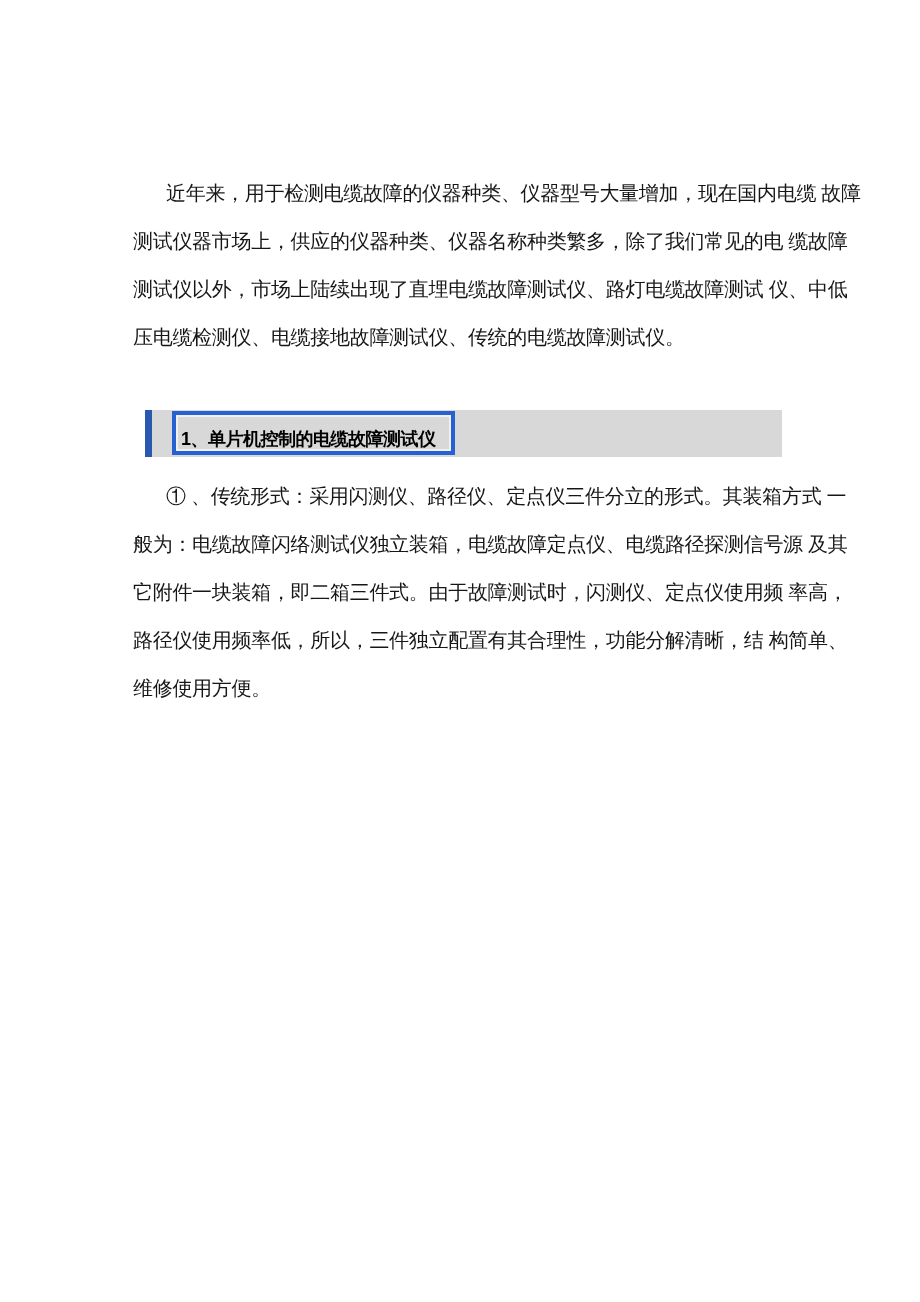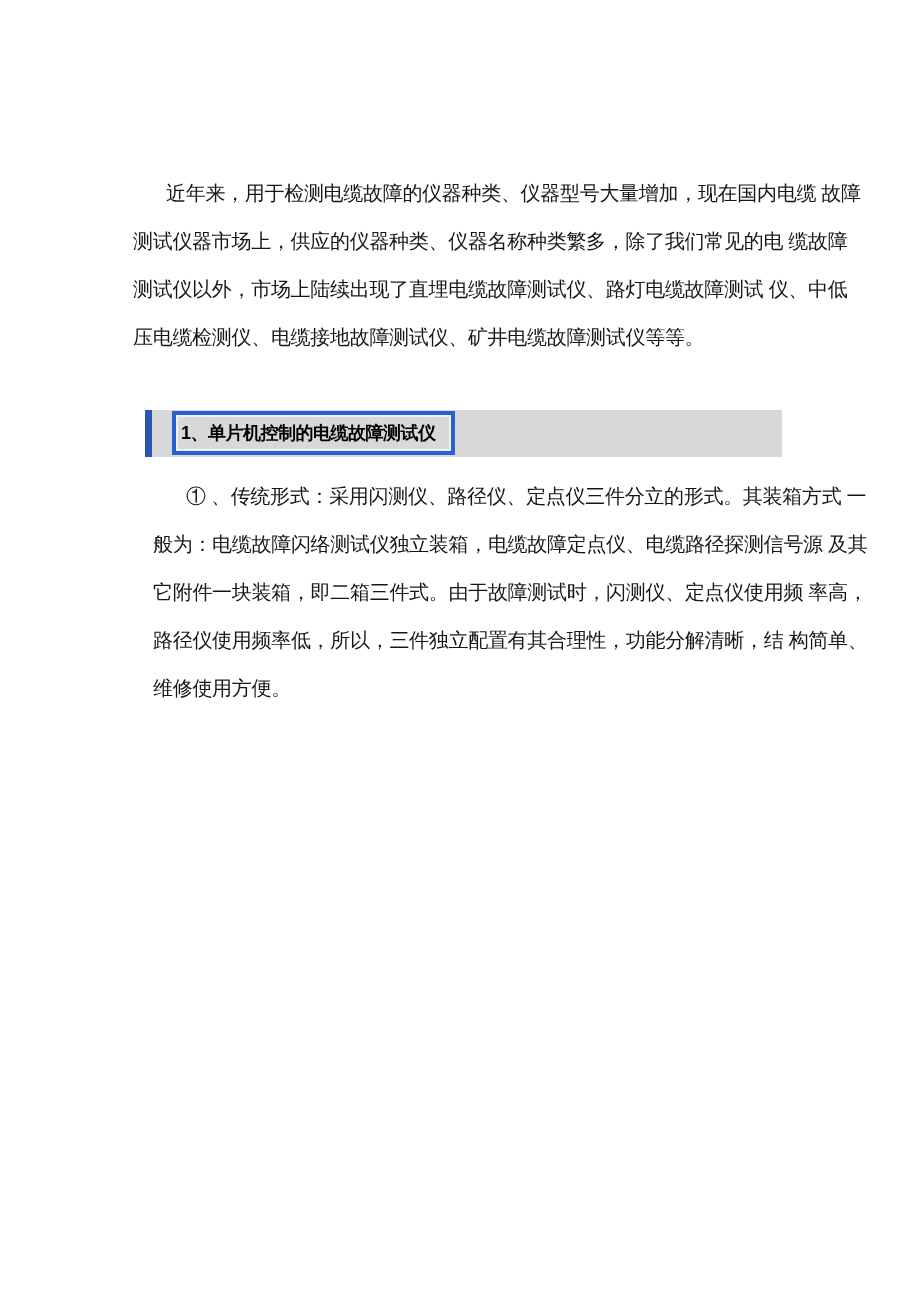--- a/index.html
+++ b/index.html
@@ -26,21 +26,21 @@
     font-size: 20px;
     line-height: 48px;
     white-space: pre;
     text-indent: 33px;
     letter-spacing: -0.3px;
     color: var(--text, #161616);
   }
   .para.p1 { margin-bottom: 48px; }
   .para.p2 { margin-bottom: 0; }
   .para.p3 { margin-top: 16px; }
-  .para.p4 { margin-top: 15px; margin-left: 20px; }
+  .para.p4 { margin-top: 15px; }
   .para.p5 { margin-top: 16px; }
 
   
   .heading-band {
     position: relative;
     height: 48px;
   }
   .accent-bar {
     position: absolute;
     left: 12px;
@@ -61,41 +61,41 @@
     position: absolute;
     left: 39px;
     top: 2px;
     width: 283px;
     height: 44px;
     box-sizing: border-box;
     border: 4px solid var(--accent-blue, #2760cf);
     background: var(--band-gray, #d8d8d8);
     box-shadow: inset 0 0 0 2px #f0f0f0;
     display: flex;
-    align-items: center;
+    align-items: flex-end;
     padding-left: 5px;
     overflow: visible;
   }
   .heading-text {
     font-weight: bold;
     font-size: 18px;
     letter-spacing: -0.5px;
     white-space: nowrap;
     color: #000000;
   }
 </style>
 </head>
 <body>
 
 <div class="doc">
 
   <p class="para p1">近年来，用于检测电缆故障的仪器种类、仪器型号大量增加，现在国内电缆 故障
 测试仪器市场上，供应的仪器种类、仪器名称种类繁多，除了我们常见的电 缆故障
 测试仪以外，市场上陆续出现了直埋电缆故障测试仪、路灯电缆故障测试 仪、中低
-压电缆检测仪、电缆接地故障测试仪、矿井电缆故障测试仪等等。</p>
+压电缆检测仪、电缆接地故障测试仪、传统的电缆故障测试仪。</p>
 
 
   <div class="heading-band">
     <span class="accent-bar"></span>
     <span class="band-fill"></span>
     <span class="heading-box">
       <span class="heading-text">1、单片机控制的电缆故障测试仪</span>
     </span>
   </div>
 

